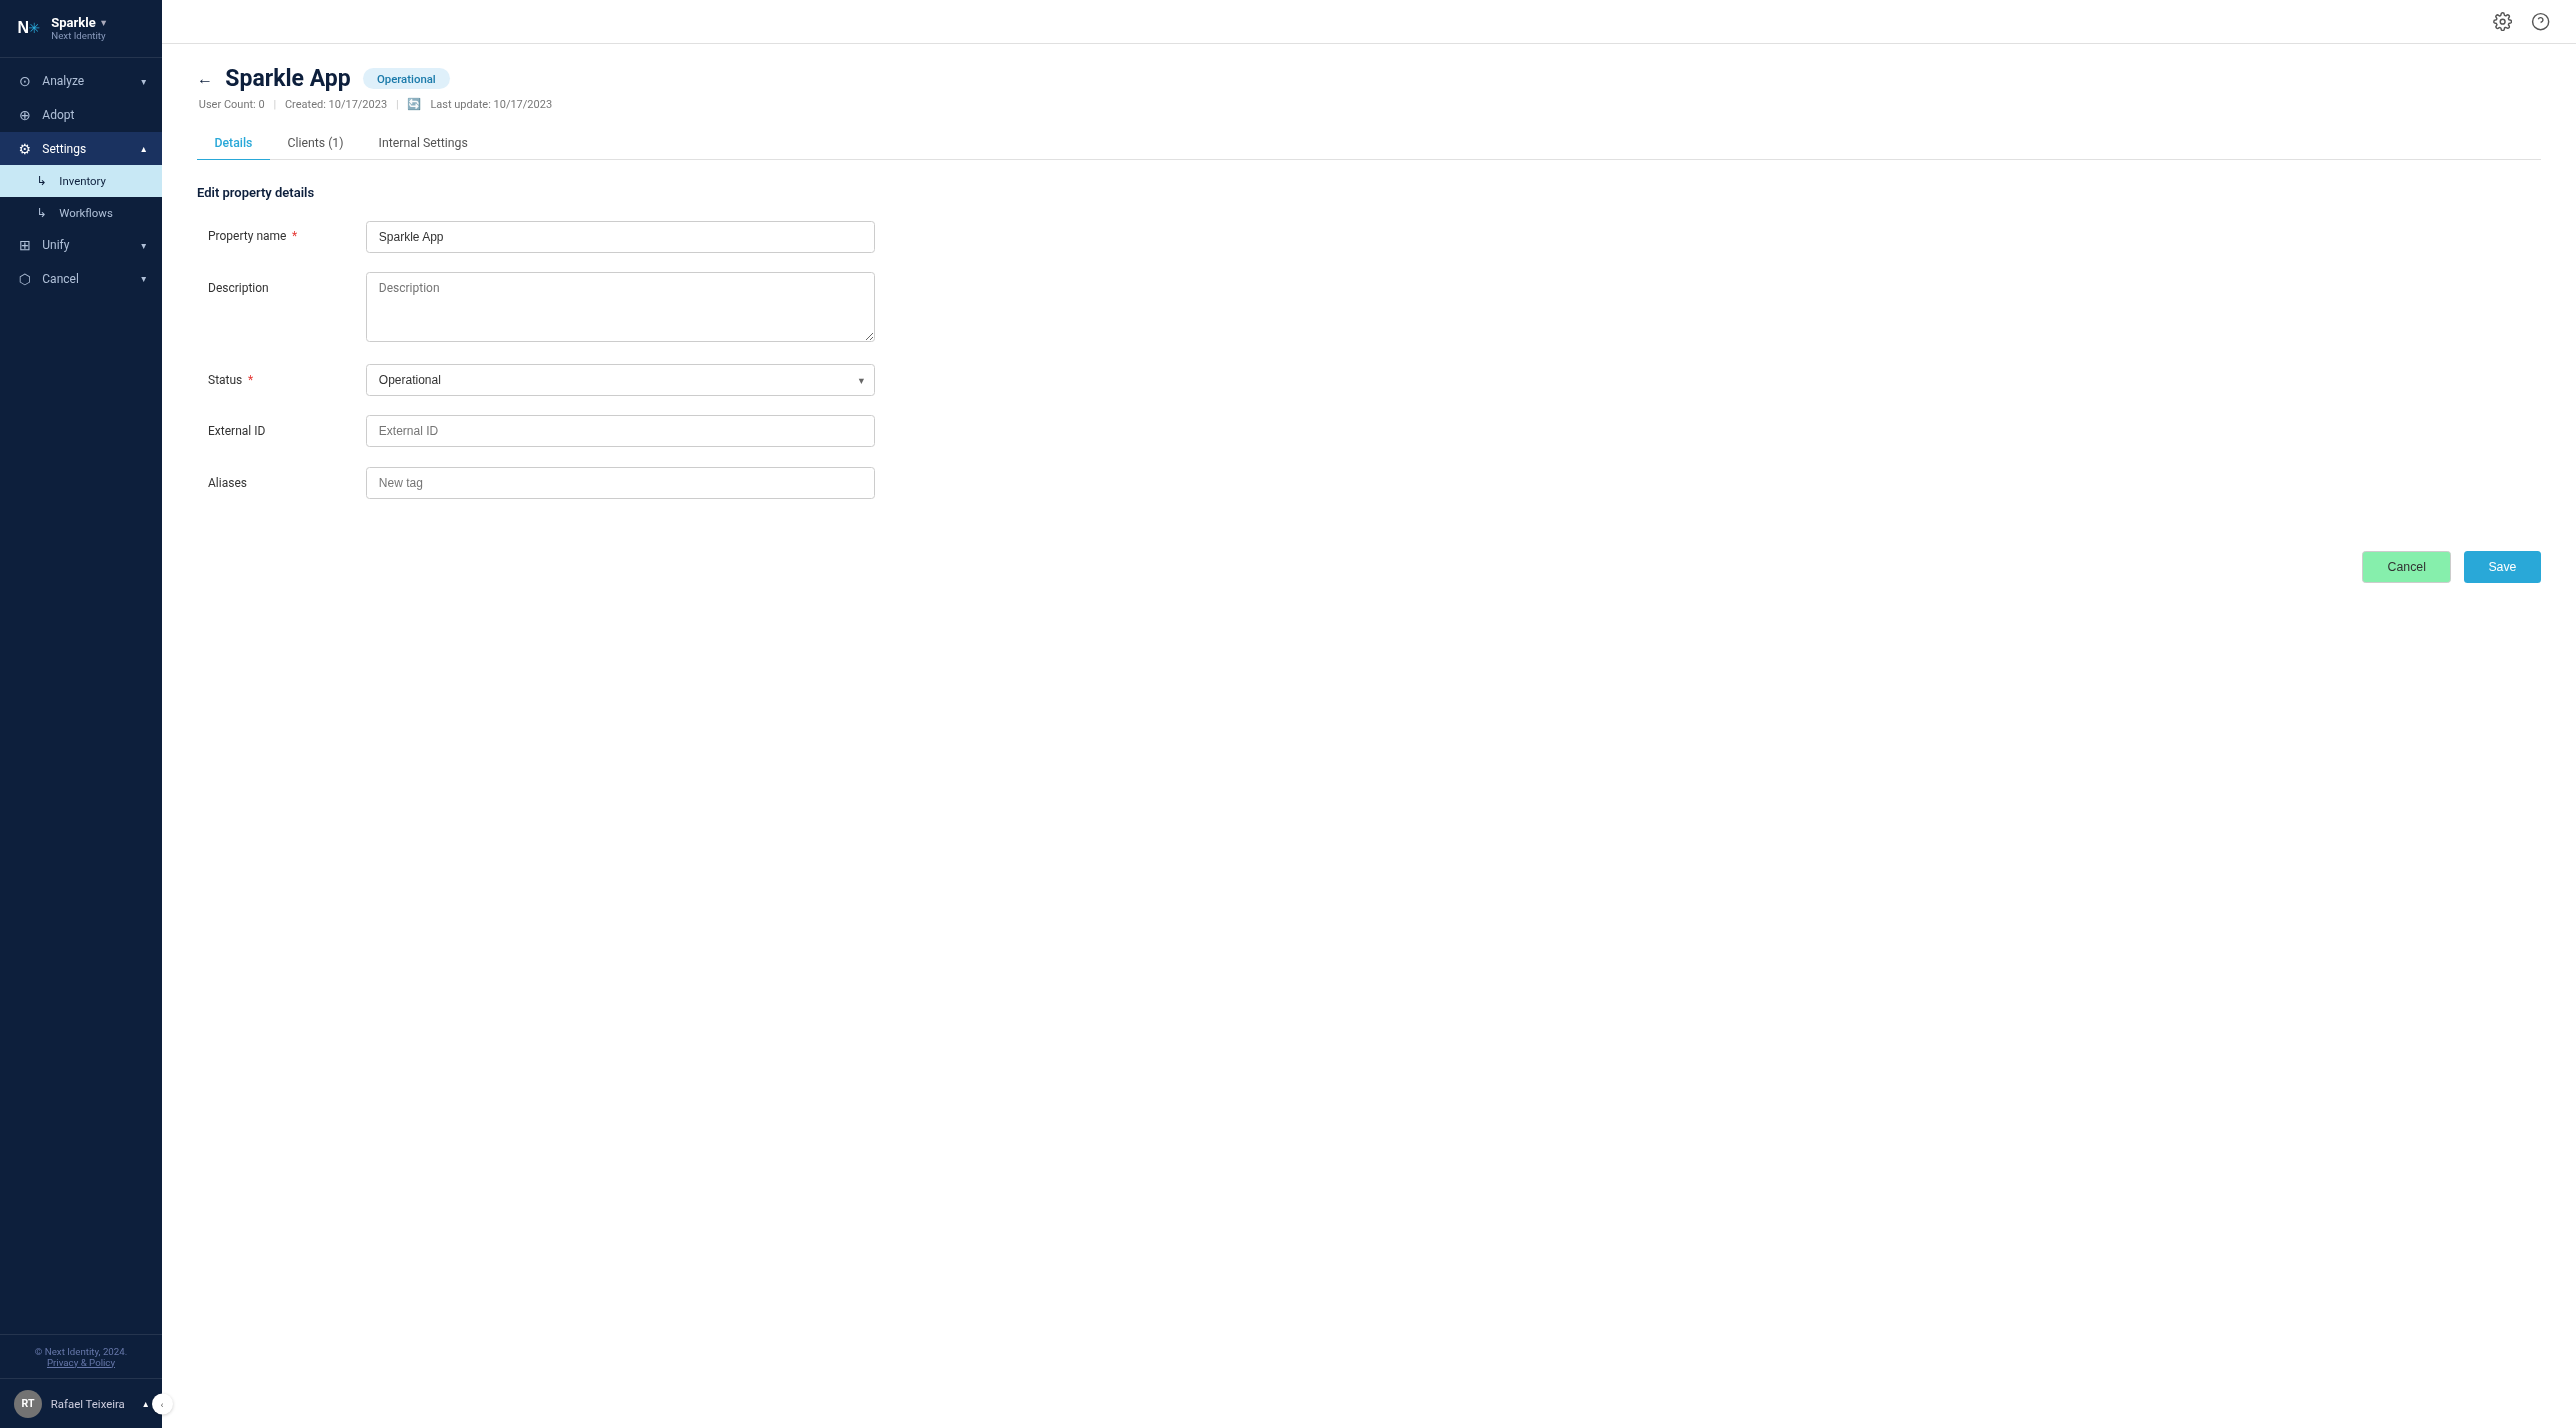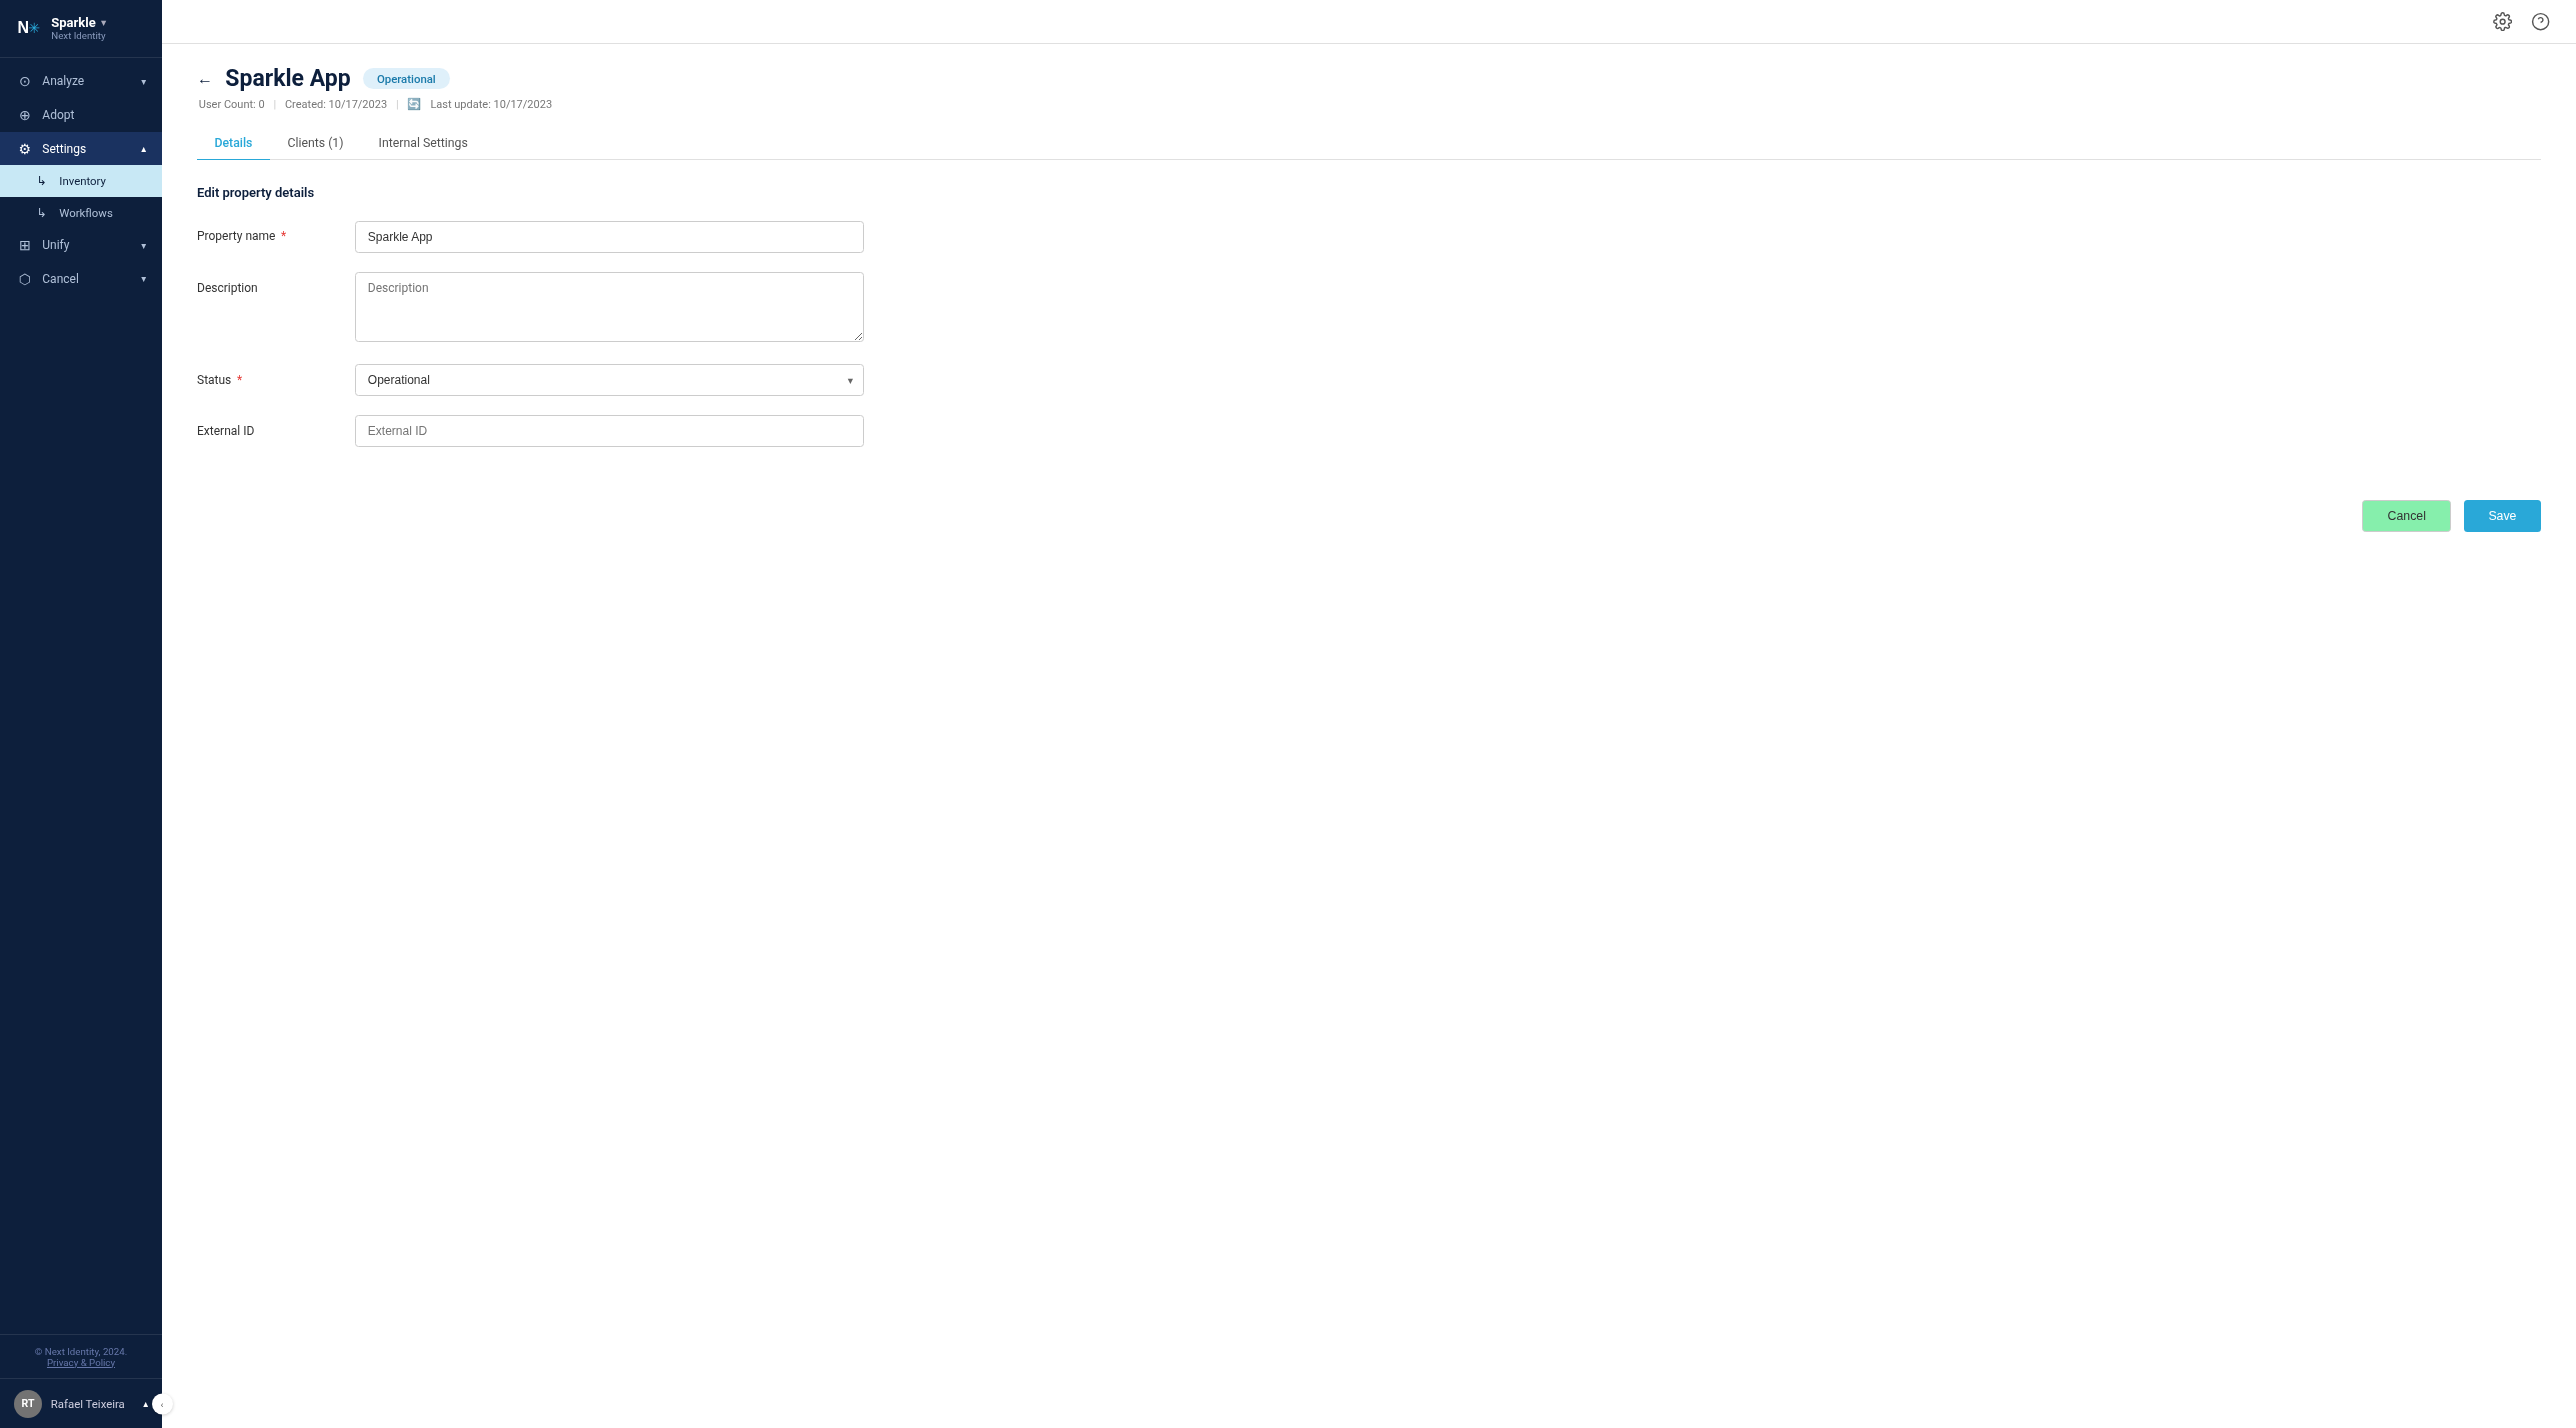--- a/index.html
+++ b/index.html
@@ -290,20 +290,21 @@
       margin-bottom: 19.3px;
       gap: 17.5px;
     }
 
     .form-label {
       width: 140px;
       min-width: 140px;
       font-size: 12px;
       color: #333;
       padding-top: 8.8px;
+      margin-left: 11px;
     }
 
     .form-label .required {
       color: #e53935;
       margin-left: 2.6px;
     }
 
     .form-field {
       flex: 1;
       max-width: 509px;
@@ -542,20 +543,26 @@
       </div>
     </div>
 
     <div class="form-row">
       <div class="form-label">External ID</div>
       <div class="form-field">
         <input class="form-input" type="text" placeholder="External ID" style="">
       </div>
     </div>
 
+    <div class="form-row">
+      <div class="form-label">Aliases</div>
+      <div class="form-field">
+        <input class="form-input" type="text" placeholder="New tag" style="">
+      </div>
+    </div>
 
     <div class="form-actions">
       <button class="btn-cancel">Cancel</button>
       <button class="btn-save">Save</button>
     </div>
   </div>
 </div>
 
 
 </body></html>

